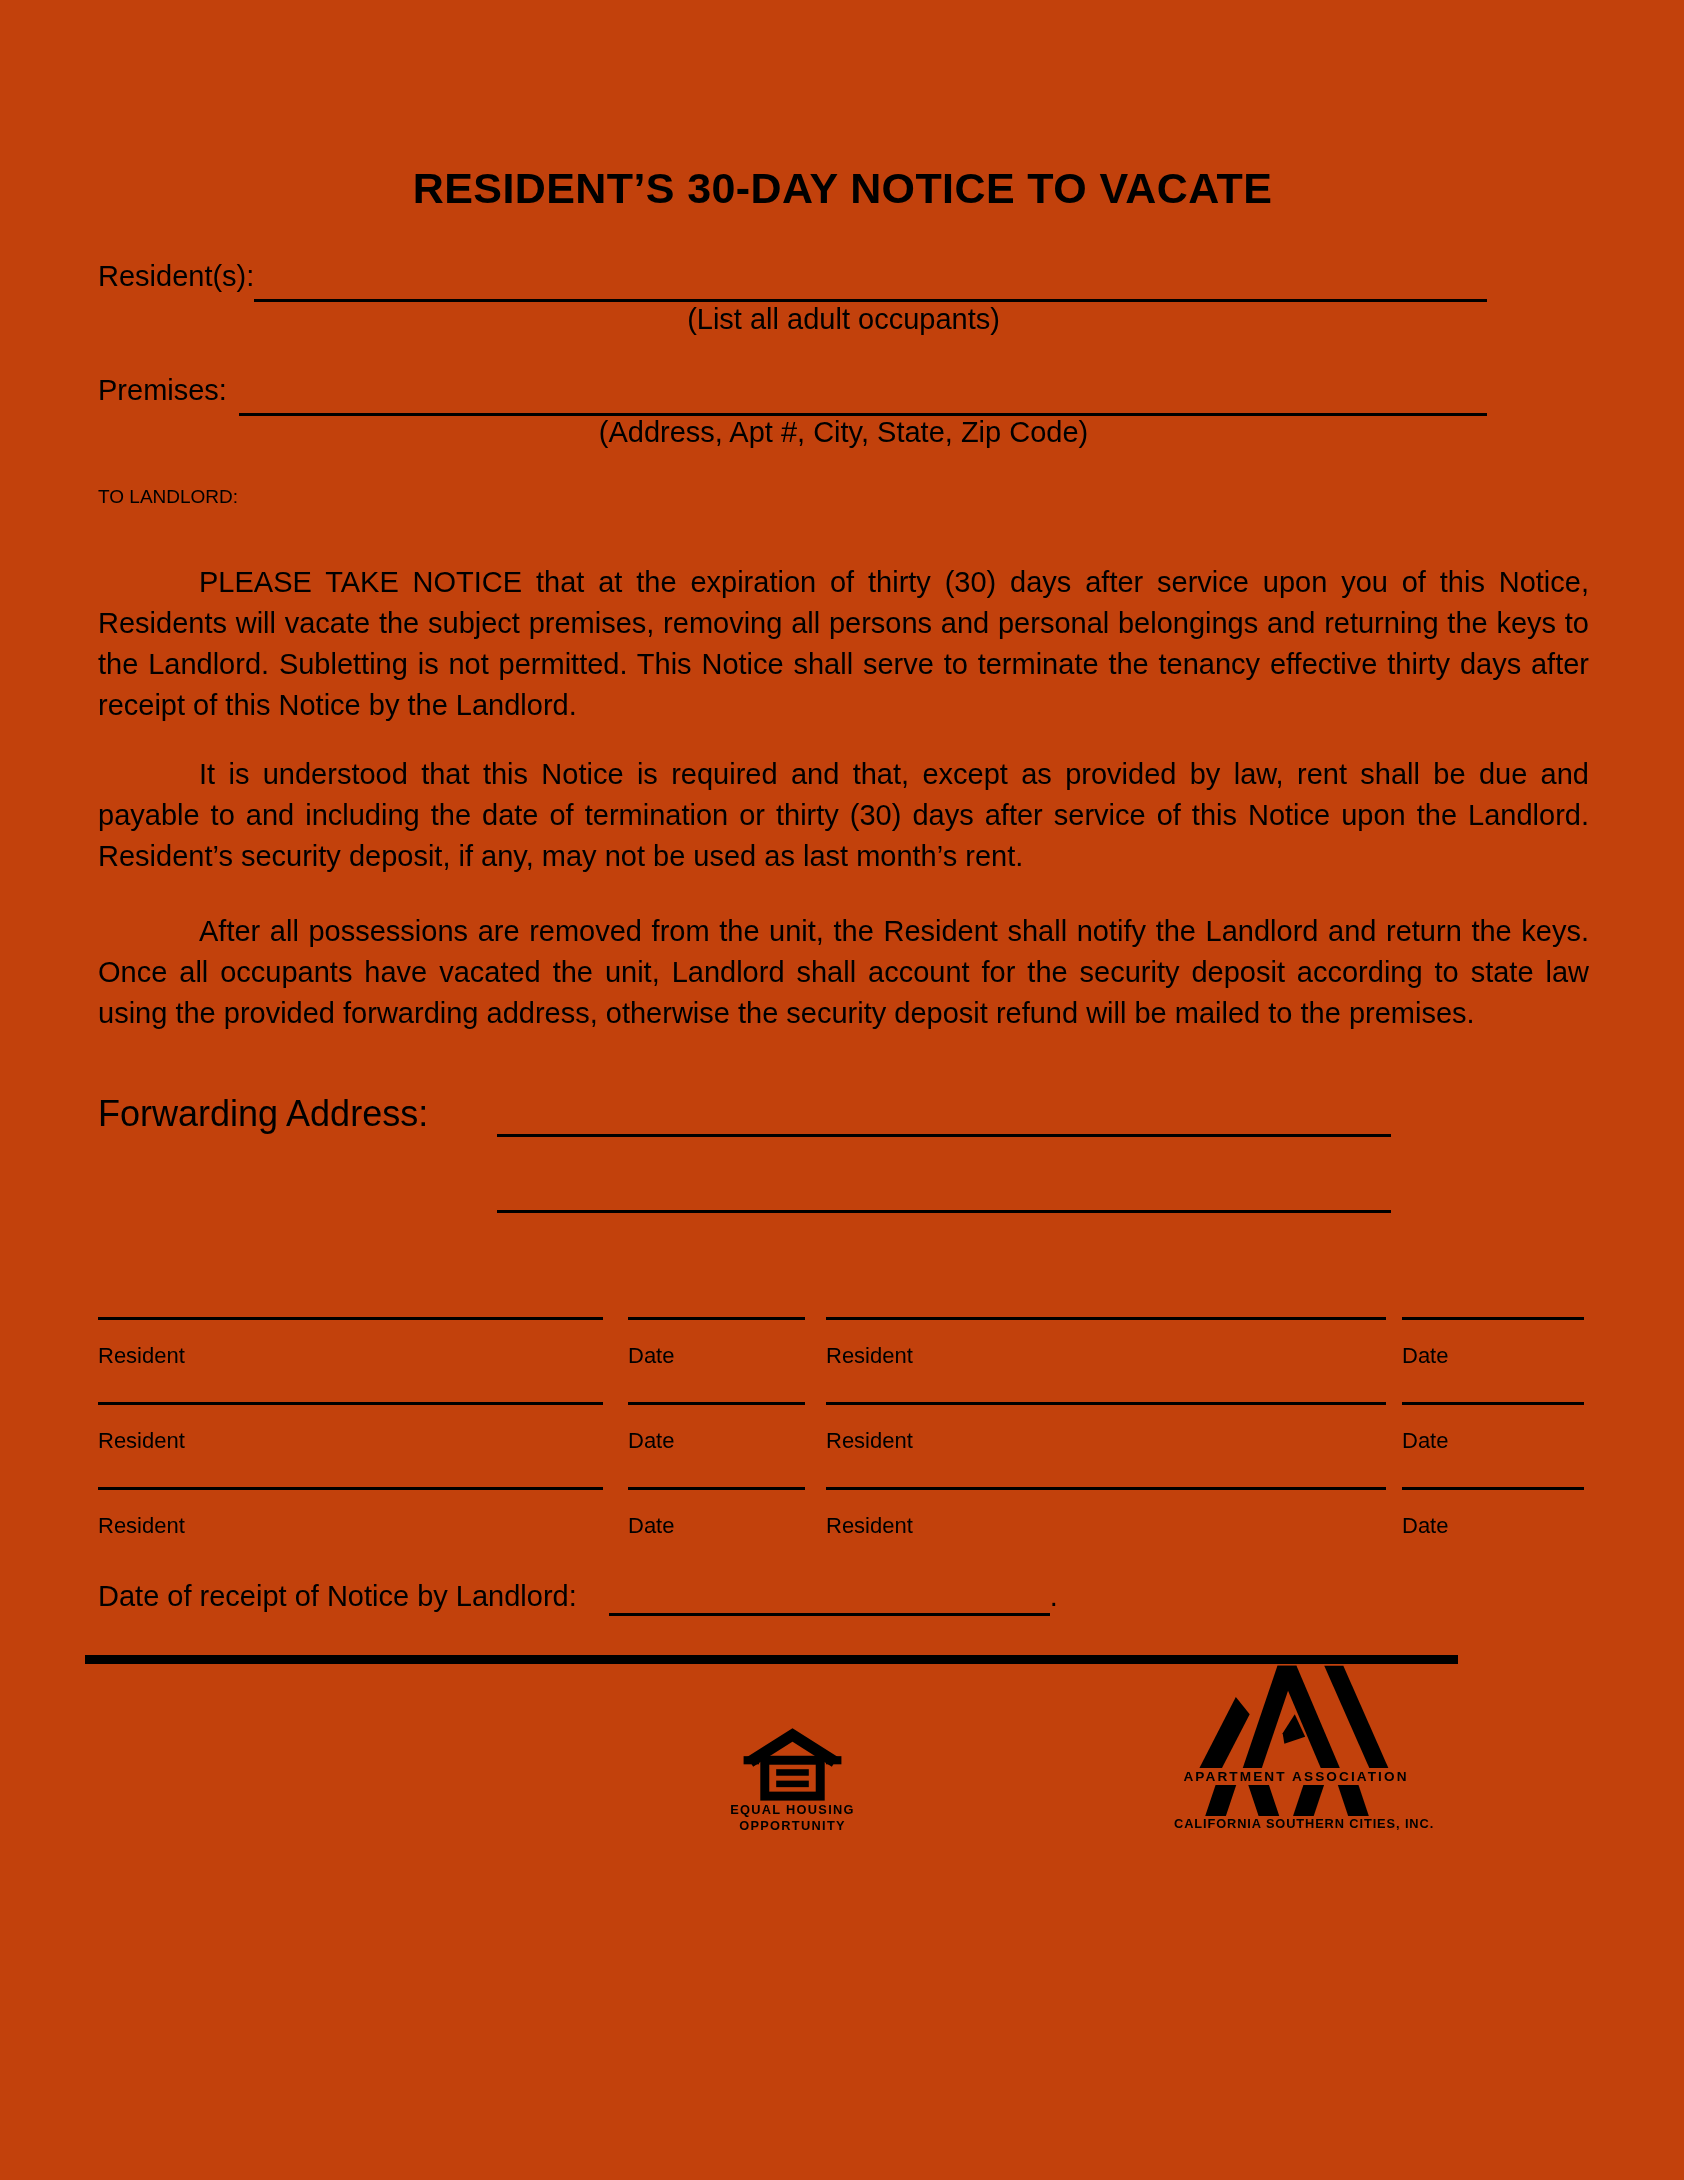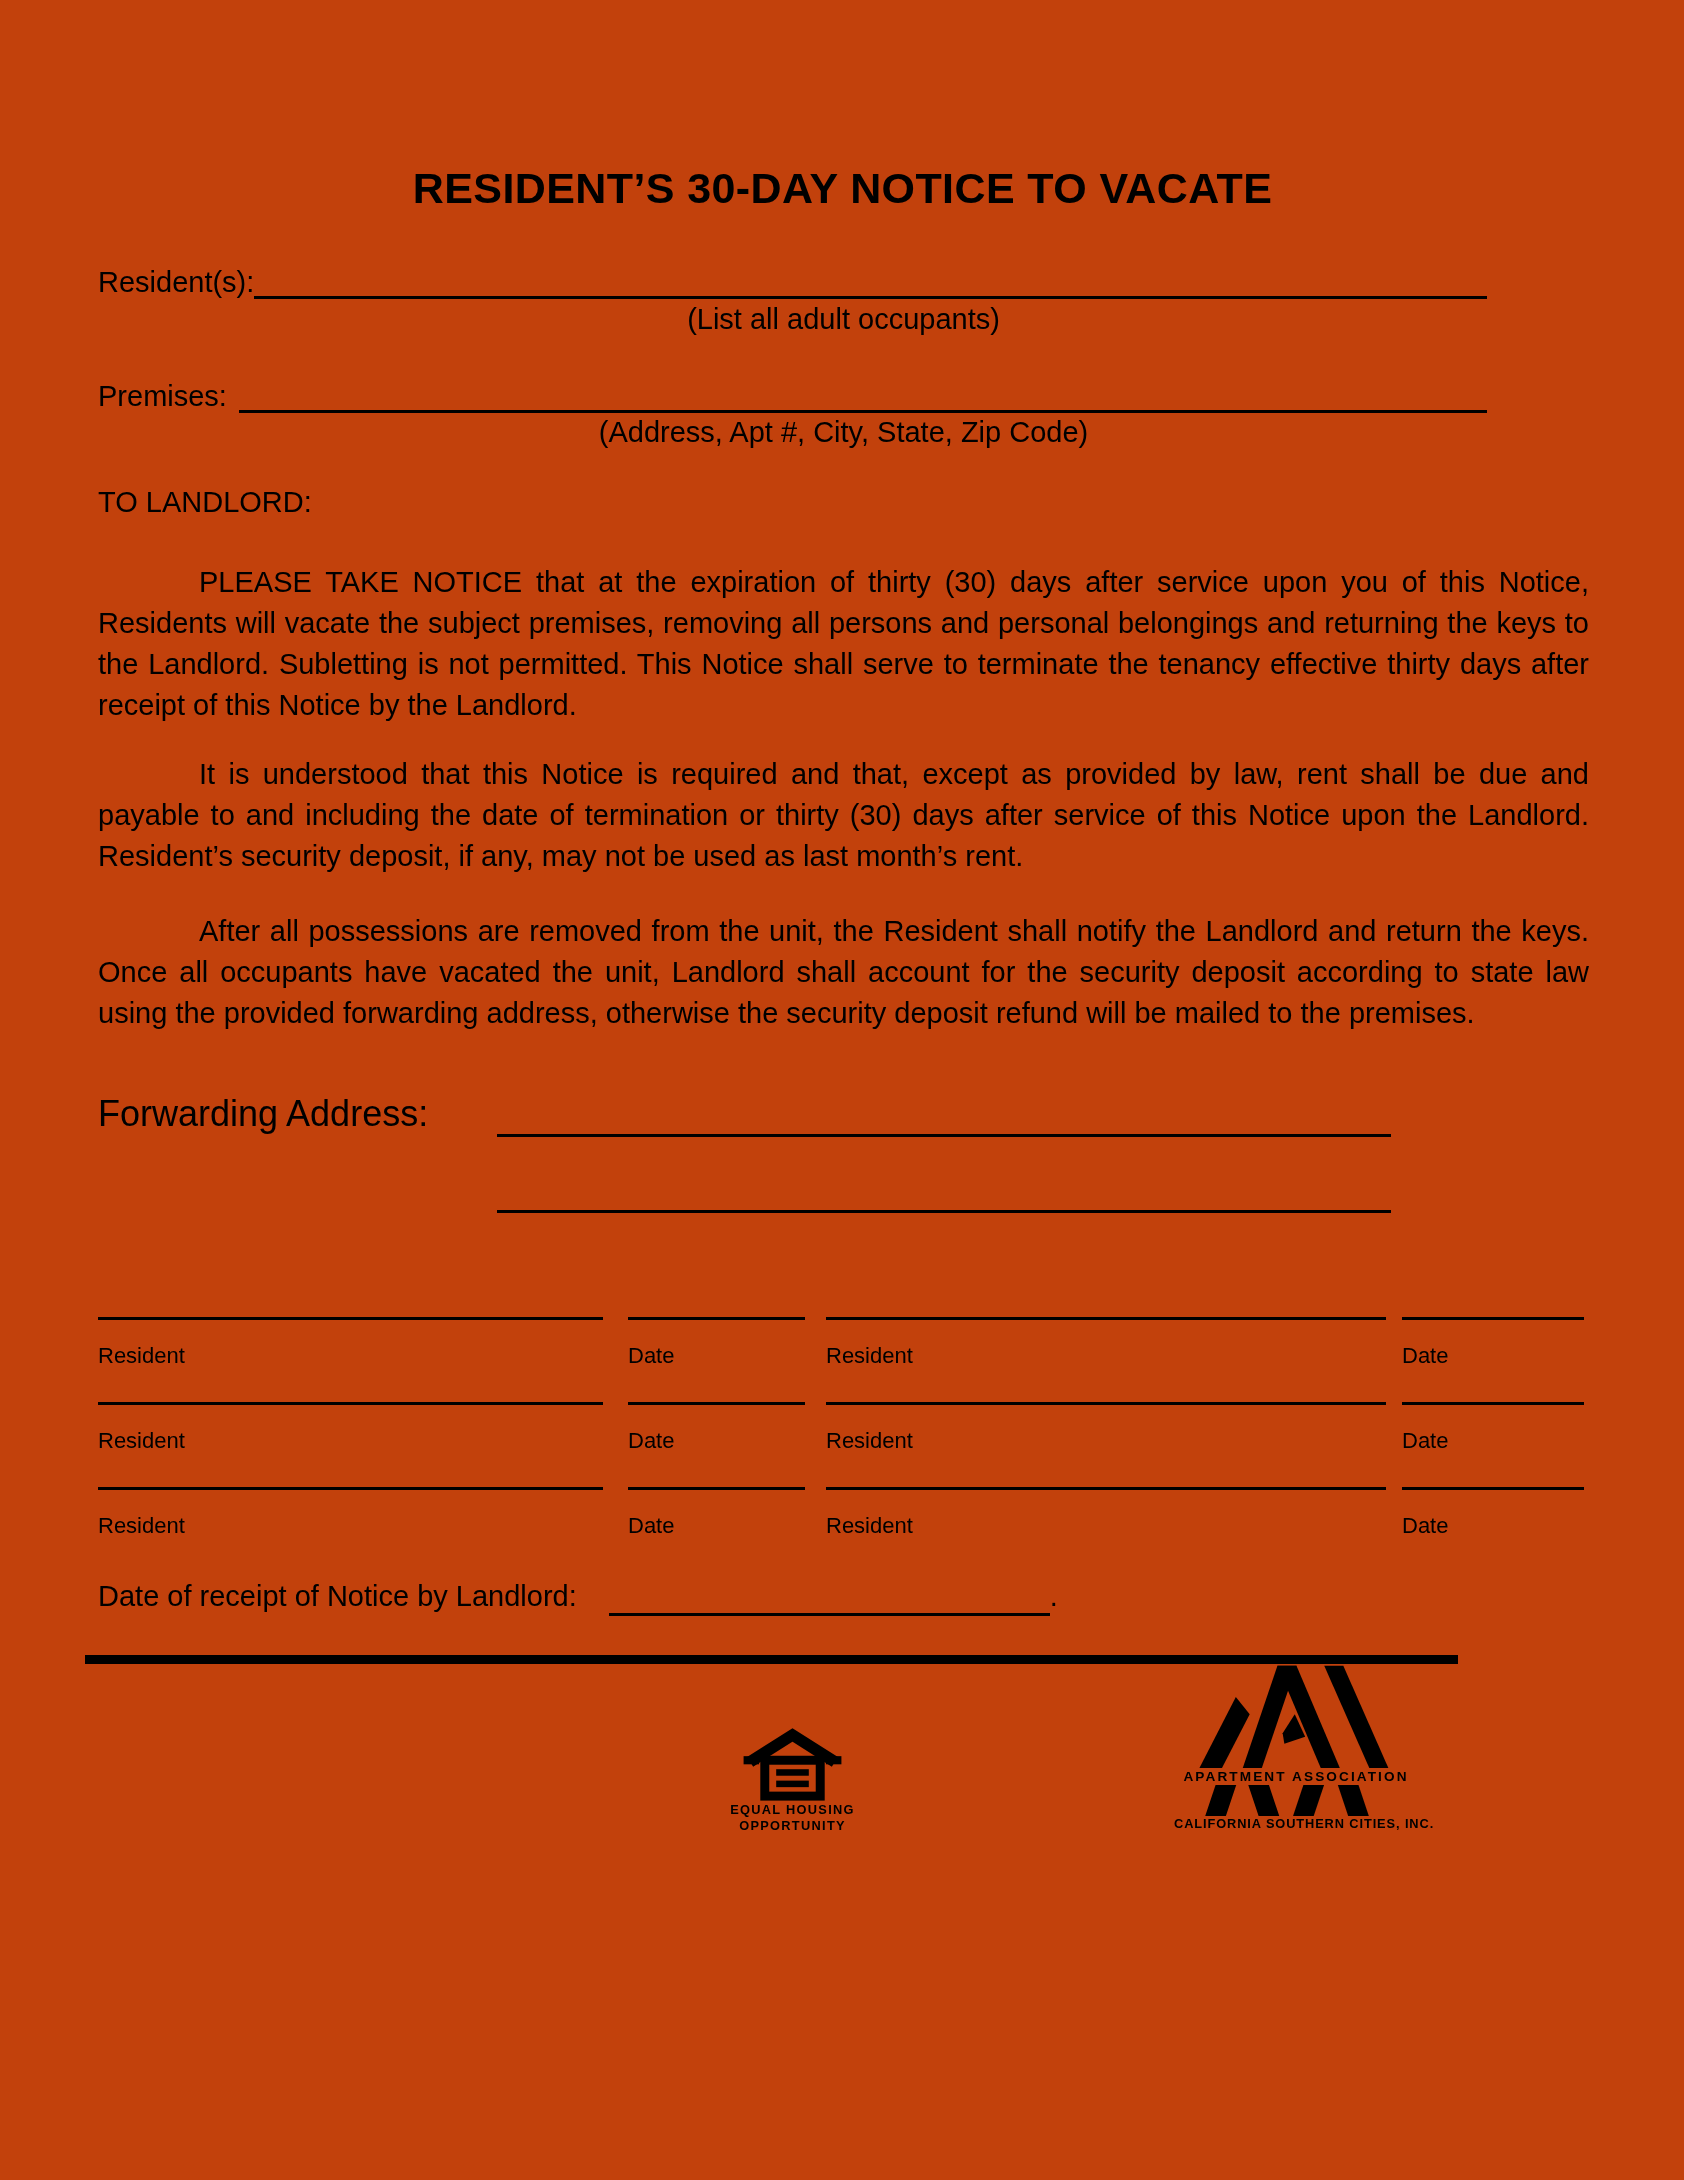--- a/index.html
+++ b/index.html
@@ -16,35 +16,35 @@
   
   .title{
     left:0;width:100%;top:135px;
     text-align:center;
     font-size:43px;font-weight:bold;
     letter-spacing:0.4px;
   }
   
   .field-row{
     left:98px;right:198px;
-    display:flex;align-items:flex-end;
+    display:flex;
     font-size:29px;height:39px;
   }
   .row-residents{top:260px;}
   .row-premises{top:374px;}
   .field-label{white-space:nowrap;}
   .fill-line{flex:1;border-bottom:3.4px solid #000;height:100%;}
   .fill-line.gap{margin-left:12px;}
   .hint{
     left:98px;width:1491px;
     text-align:center;font-size:29px;
   }
   .hint-residents{top:303px;}
   .hint-premises{top:416px;}
-  .salutation{left:98px;top:486px;font-size:29px;}
+  .salutation{left:98px;top:486px;font-size:19px;}
   
   .body-para{
     left:98px;width:1491px;
     font-size:29px;line-height:41px;
     text-align:justify;
     text-indent:101px;
     margin:0;
   }
   .para-1{top:562px;}
   .para-2{top:754px;}

